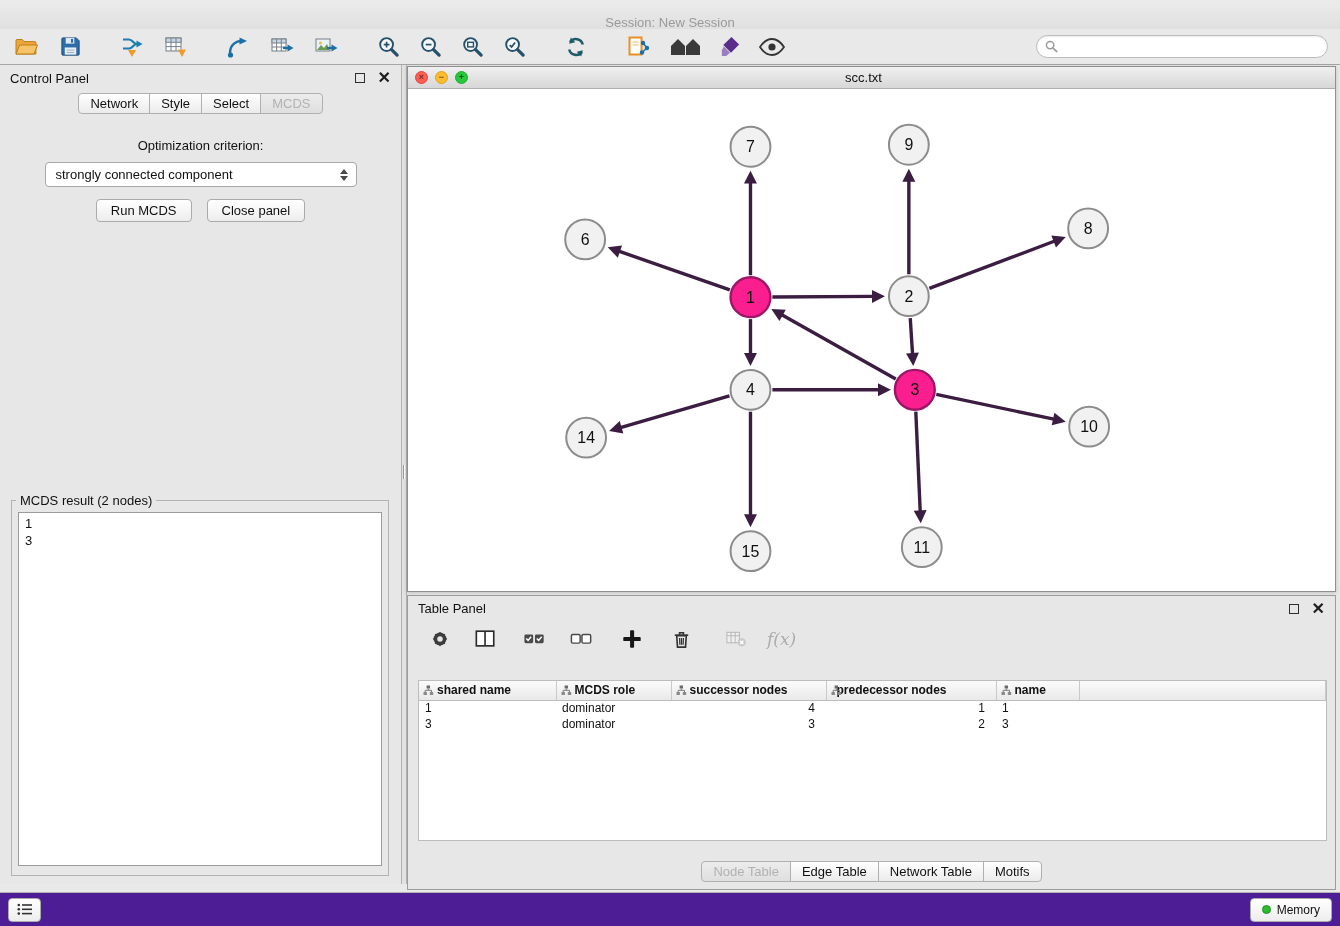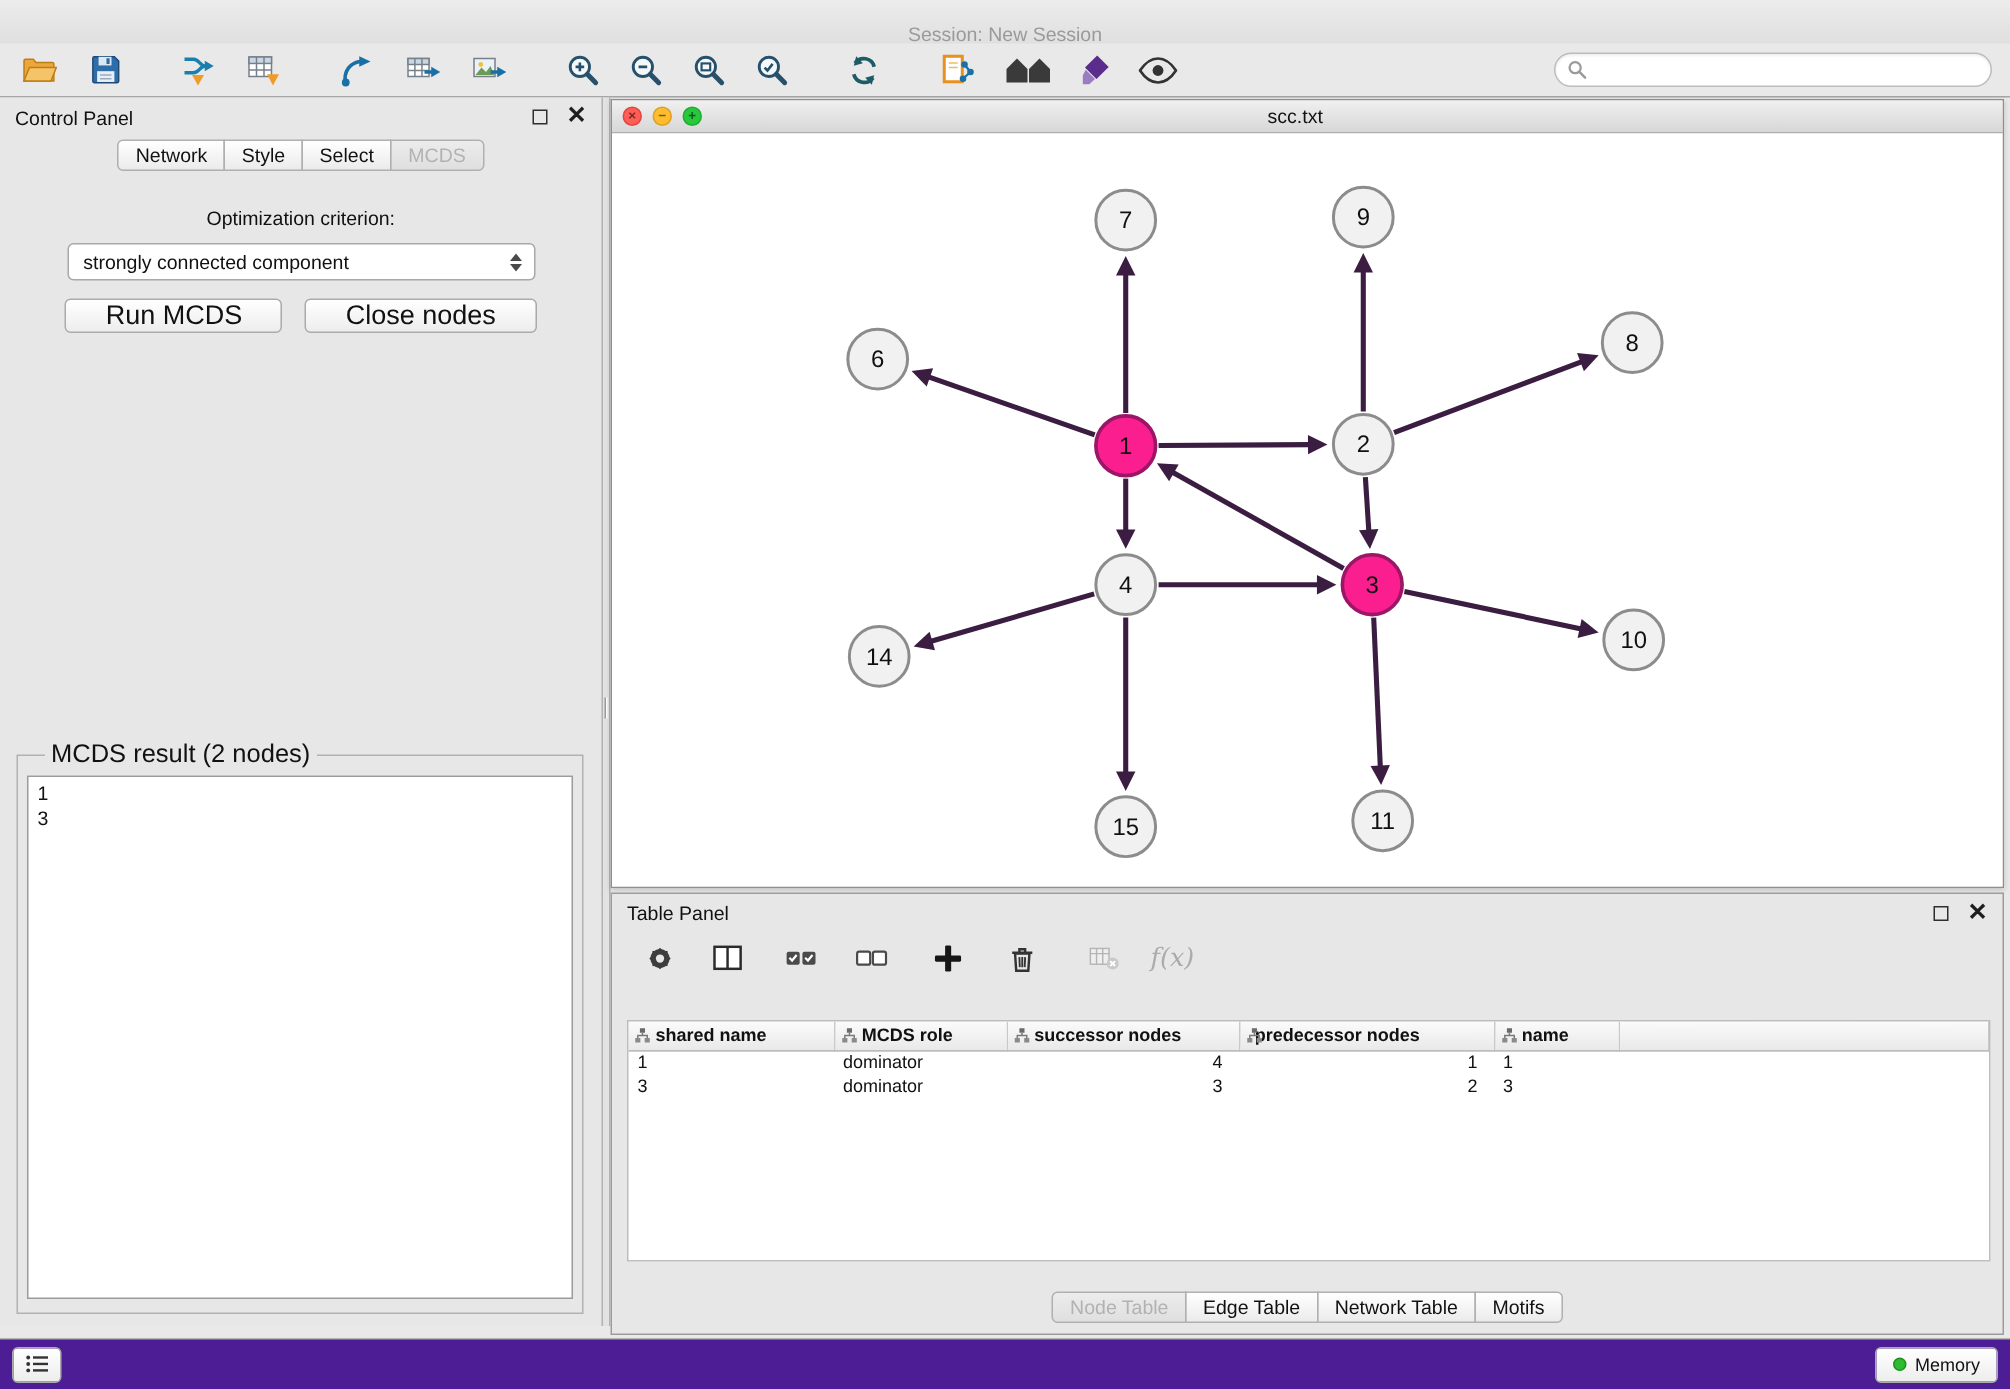--- a/index.html
+++ b/index.html
@@ -23,23 +23,23 @@
   .tab:first-child{border-radius:4px 0 0 4px;margin-left:0;}
   .tab:last-child{border-radius:0 4px 4px 0;}
   .tab.selected{background:linear-gradient(#ececec,#dfdfdf);color:#b2b2b2;}
   .opt-label{text-align:center;font-size:13px;margin-top:24px;}
   .combo{width:312px;height:25px;margin:9px auto 0;background:#fff;border:1px solid #a8a8a8;border-radius:4px;display:flex;align-items:center;padding:0 5px 0 10px;font-size:13px;}
   .combo .stepper{margin-left:auto;display:flex;flex-direction:column;align-items:center;gap:2px;padding-right:3px;}
   .stepper i{display:block;width:0;height:0;border-left:4px solid transparent;border-right:4px solid transparent;}
   .stepper .up{border-bottom:5px solid #4a4a4a;}
   .stepper .down{border-top:5px solid #4a4a4a;}
   .btn-row{display:flex;justify-content:center;gap:15px;margin-top:12px;}
-  .btn{height:23px;padding:0 26px;font-size:18px;border:1px solid #ababab;border-radius:4px;background:linear-gradient(#ffffff,#ededed);font-family:inherit;color:#111;}
+  .btn{height:23px;padding:0 14px;font-size:13px;border:1px solid #ababab;border-radius:4px;background:linear-gradient(#ffffff,#ededed);font-family:inherit;color:#111;}
   .result-box{position:absolute;left:11px;right:12px;top:428px;bottom:8px;border:1px solid #b2b2b2;padding:0;}
-  .result-box legend{font-size:17px;padding:0 4px;margin-left:18px;}
+  .result-box legend{font-size:13px;padding:0 4px;margin-left:4px;}
   .result-list{position:absolute;left:6px;right:6px;top:4px;bottom:9px;background:#fff;border:1px solid #9b9b9b;font-size:13px;padding:2px 6px;line-height:17px;overflow:hidden;}
   
   .split-divider{position:absolute;left:401px;top:65px;width:6px;height:819px;background:#e2e2e2;border-left:1px solid #b2b2b2;border-right:1px solid #b2b2b2;}
   .split-divider .grip{position:absolute;left:1px;top:400px;width:2px;height:14px;border-left:1px solid #9a9a9a;border-right:1px solid #fff;}
   
   .network-window{position:absolute;left:407px;top:66px;width:929px;height:526px;border:1px solid #8f8f8f;background:#fff;box-shadow:0 1px 4px rgba(0,0,0,.18);}
   .net-titlebar{height:22px;background:linear-gradient(#f0f0f0,#d7d7d7);border-bottom:1px solid #aeaeae;display:flex;align-items:center;padding:0 7px;position:relative;}
   .tl{width:13px;height:13px;border-radius:50%;margin-right:7px;font-size:9px;line-height:11px;text-align:center;color:rgba(0,0,0,.55);font-weight:bold;z-index:2;}
   .tl.red{background:#ff5d55;border:1px solid #e2463d;}
   .tl.yellow{background:#ffbd2e;border:1px solid #dfa023;}
@@ -228,21 +228,21 @@
   <div class="opt-label">Optimization criterion:</div>
   <div class="combo">
     <span>strongly connected component</span>
     <span class="stepper">
         <i class="up"></i>
         <i class="down"></i>
       </span>
   </div>
   <div class="btn-row">
     <button class="btn">Run MCDS</button>
-    <button class="btn">Close nodes</button>
+    <button class="btn">Close panel</button>
   </div>
   <fieldset class="result-box">
     <legend>MCDS result (2 nodes)</legend>
     <div class="result-list" id="result-list">
         <div>1</div>
         <div>3</div>
       </div>
   </fieldset>
 </div>
 

